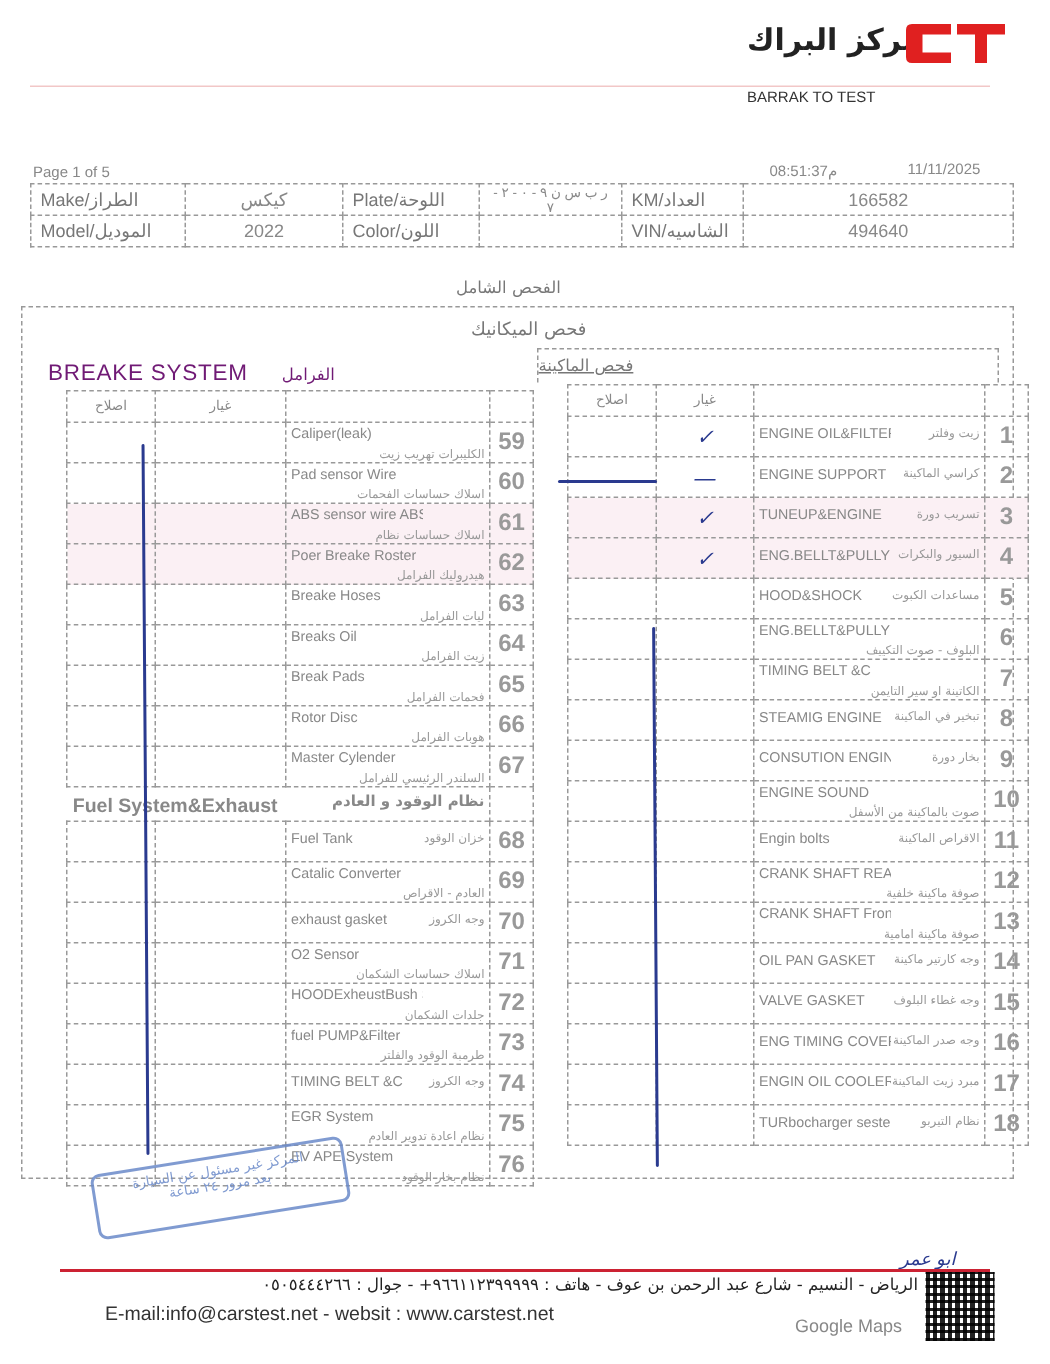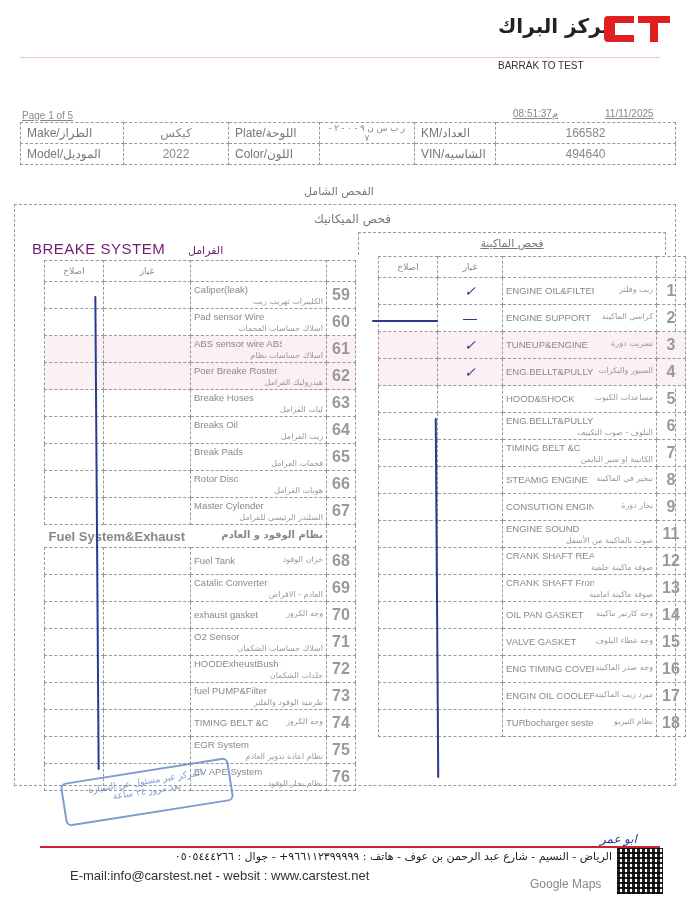--- a/index.html
+++ b/index.html
@@ -4,21 +4,21 @@
 <style>
   html,body{margin:0;padding:0;background:#fff;}
   body{width:700px;height:909px;position:relative;overflow:hidden;font-family:"Liberation Sans",sans-serif;color:#777;}
   .abs{position:absolute;}
   
   .logo{left:478px;top:10px;width:200px;height:42px;}
   .logo-ar{position:absolute;left:20px;top:4px;font-size:20px;font-weight:bold;color:#222;font-family:"DejaVu Sans",sans-serif;}
   .logo-en{position:absolute;left:20px;top:26px;font-size:10px;color:#333;margin-top:24px;}
   .logo-ct{position:absolute;left:126px;top:6px;width:66px;height:26px;}
   .logo-line{left:20px;top:57px;width:640px;height:1px;background:#f2c7c7;}
-  .meta{font-size:10px;color:#888;text-decoration:underline;}
+  .meta{font-size:10px;color:#888;}
   
   table.info{position:absolute;left:20px;top:122px;width:656px;border-collapse:collapse;font-size:12px;}
   table.info td{border:1px dashed #999;height:20px;padding:0 6px;color:#888;}
   table.info td.lbl{color:#777;}
   .c{text-align:center;}
   .section-title{font-family:"DejaVu Sans",sans-serif;font-size:11px;color:#777;}
   .box{left:14px;top:204px;width:660px;height:580px;border:1px dashed #999;}
   .grid{position:absolute;border-collapse:collapse;font-size:9.5px;margin-left:20px;}
   .grid td{border:1px dashed #999;height:26px;padding:0 3px;color:#888;white-space:nowrap;}
   .grid td.num{font-size:16px;font-weight:bold;color:#999;text-align:center;width:22px;}
@@ -213,21 +213,21 @@
       </tr>
       <tr>
         <td class="fix"></td>
         <td class="ck c" style="width:80px"><span class="mark-inline" style="color:#2a3a8f;font-size:14px;font-style:italic"></span></td>
         <td><span class="en">EV APE System</span><span class="ar">نظام بخار الوقود</span></td>
         <td class="num">76</td>
       </tr>
     </tbody>
 </table>
 
-<div class="abs" style="left:358px;top:232px;width:306px;height:22px;border:1px dashed #999;border-bottom:none;text-align:center;font-family:'DejaVu Sans',sans-serif;font-size:11px;color:#777;line-height:22px;text-decoration:underline;">فحص الماكينة</div>
+<div class="abs" style="left:358px;top:232px;width:306px;height:22px;border:1px dashed #999;border-bottom:none;font-family:'DejaVu Sans',sans-serif;font-size:11px;color:#777;line-height:22px;text-decoration:underline;">فحص الماكينة</div>
 <table class="grid" style="left:358px;top:256px;width:308px;">
   <tbody>
       <tr class="hdr">
     <td class="fix c">اصلاح</td>
     <td class="ck c" style="width:58px">غيار</td>
     <td></td>
         <td class="num"></td>
   </tr>
   </tbody>
     <tbody id="engine-rows">
@@ -282,20 +282,26 @@
       <tr>
         <td class="fix"></td>
         <td class="ck c" style="width:58px"><span class="mark-inline" style="color:#2a3a8f;font-size:14px;font-style:italic"></span></td>
         <td><span class="en">CONSUTION ENGINE</span><span class="ar">بخار دورة</span></td>
         <td class="num">9</td>
       </tr>
       <tr>
         <td class="fix"></td>
         <td class="ck c" style="width:58px"><span class="mark-inline" style="color:#2a3a8f;font-size:14px;font-style:italic"></span></td>
         <td><span class="en">ENGINE SOUND</span><span class="ar">صوت بالماكينة من الأسفل</span></td>
+        <td class="num">10</td>
+      </tr>
+      <tr>
+        <td class="fix"></td>
+        <td class="ck c" style="width:58px"><span class="mark-inline" style="color:#2a3a8f;font-size:14px;font-style:italic"></span></td>
+        <td><span class="en">Engin bolts</span><span class="ar">الاقراص الماكينة</span></td>
         <td class="num">11</td>
       </tr>
       <tr>
         <td class="fix"></td>
         <td class="ck c" style="width:58px"><span class="mark-inline" style="color:#2a3a8f;font-size:14px;font-style:italic"></span></td>
         <td><span class="en">CRANK SHAFT REAR</span><span class="ar">صوفة ماكينة خلفية</span></td>
         <td class="num">12</td>
       </tr>
       <tr>
         <td class="fix"></td>

